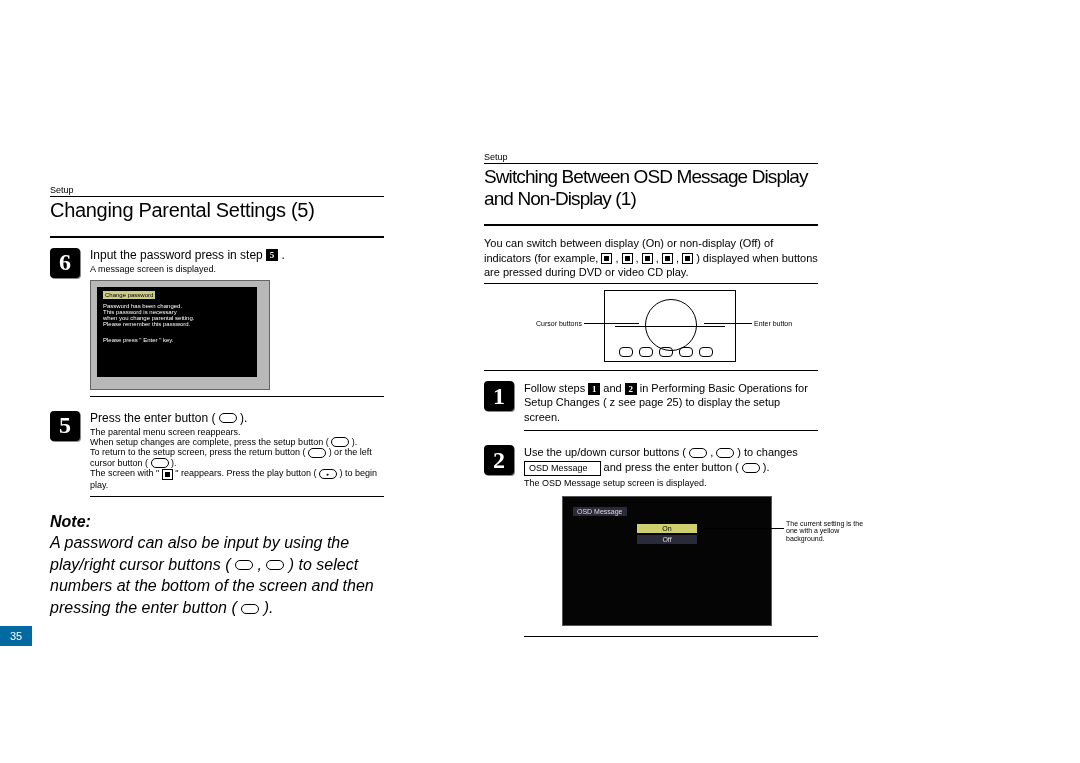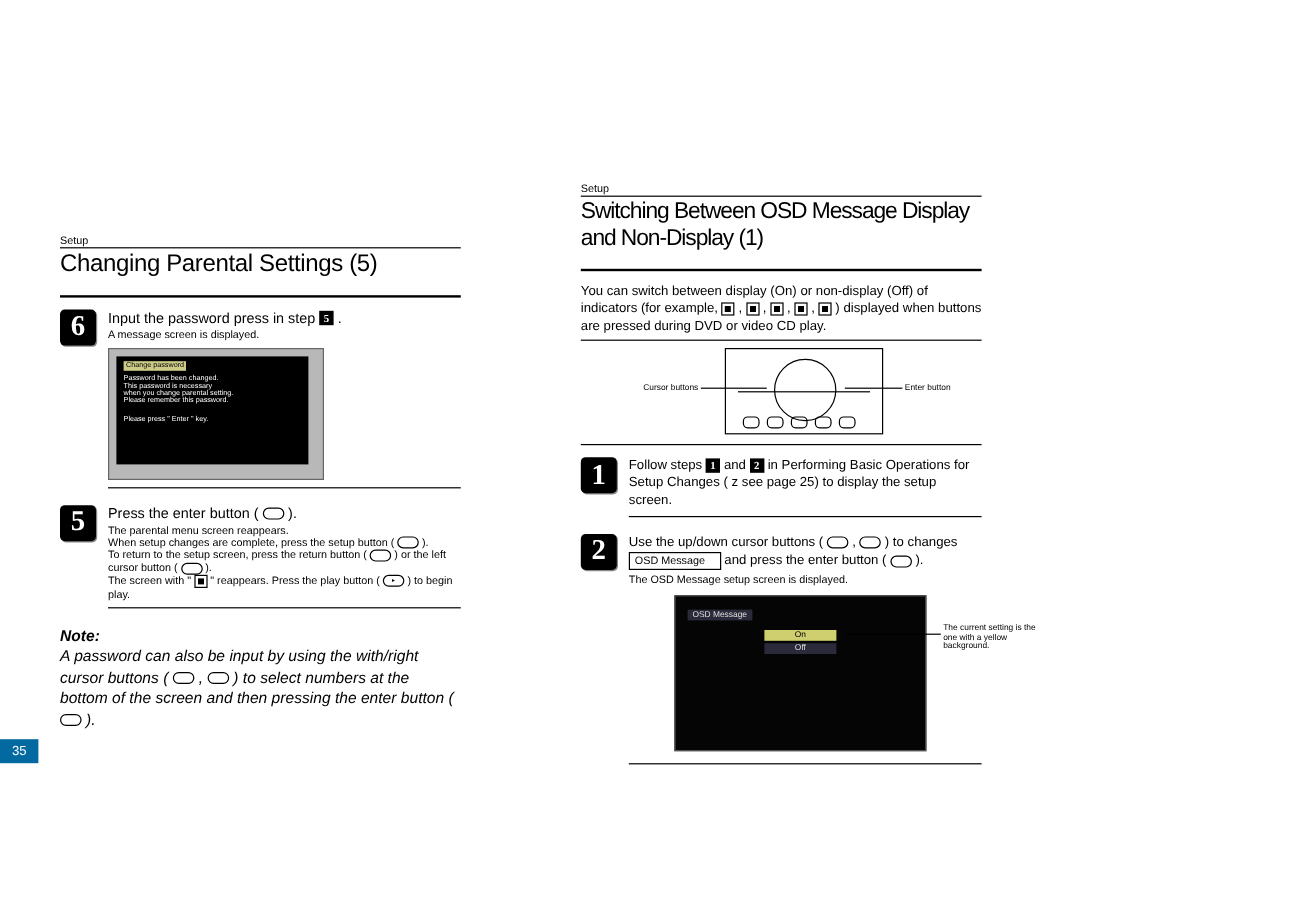--- a/index.html
+++ b/index.html
@@ -118,21 +118,21 @@
     position:relative;
   }
   .icon-sq::after{
     content:"";
     position:absolute;
     inset:2px;
     background:#000;
   }
   .note-block {
     font-style: italic;
-    font-size:13px;
+    font-size:16px;
     line-height:1.35;
     margin-top:8px;
   }
   .note-block b { font-style: italic; }
   .pgnum {
     position:absolute;
     bottom:12px;
     background:#0369a1;
     color:#fff;
     padding:4px 10px;
@@ -260,21 +260,21 @@
         </div>
         <div class="step-sub">
           <span>The screen with " </span><span class="icon-sq"></span><span> " reappears. Press the play button ( </span><span class="icon-oval">▸</span><span> ) to begin play.</span>
         </div>
         <div class="step-rule"></div>
       </div>
     </div>
 
     <div class="note-block">
       <b>Note:</b><br>
-      <span>A password can also be input by using the with/right cursor buttons ( </span><span class="icon-oval"></span><span> , </span><span class="icon-oval"></span><span> ) to select numbers at the bottom of the screen and then pressing the enter button ( </span><span class="icon-oval"></span><span> ).</span>
+      <span>A password can also be input by using the play/right cursor buttons ( </span><span class="icon-oval"></span><span> , </span><span class="icon-oval"></span><span> ) to select numbers at the bottom of the screen and then pressing the enter button ( </span><span class="icon-oval"></span><span> ).</span>
     </div>
 
     <div class="pgnum left">35</div>
   </div>
 
   <div class="page">
     <div class="sect-label">Setup</div>
     <div class="sect-rule"></div>
     <h1 class="title tight">Switching Between OSD Message Display and Non-Display (1)</h1>
 

